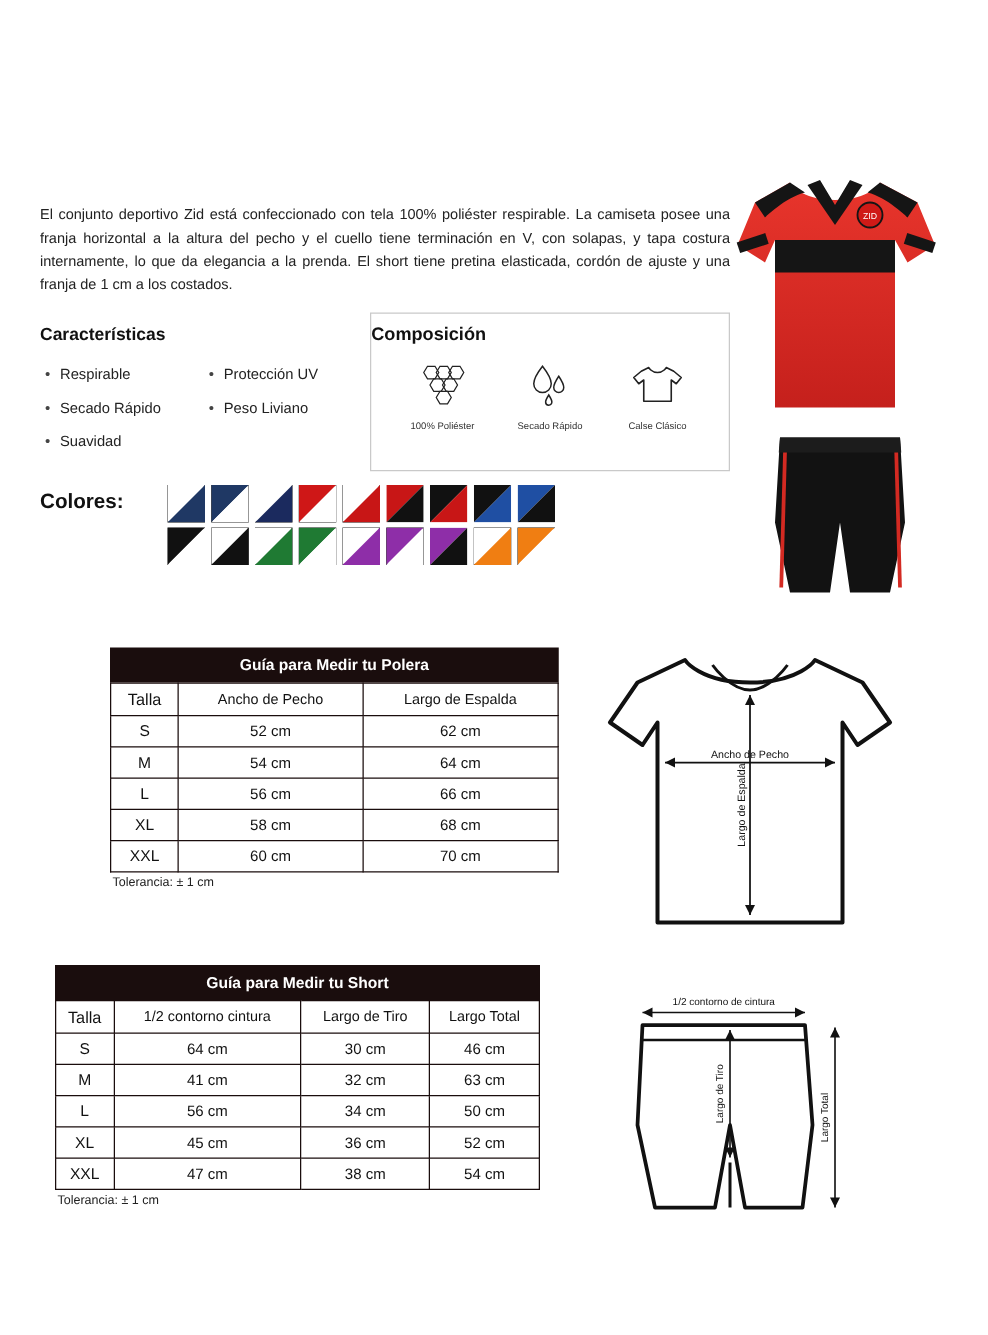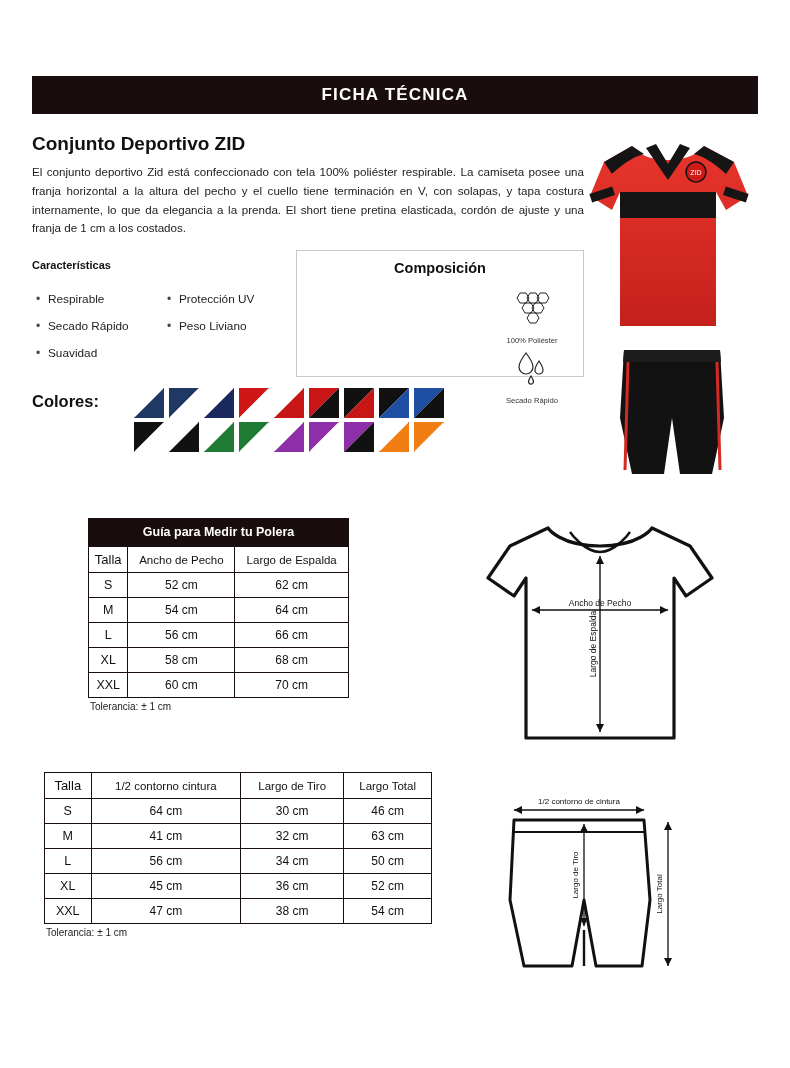--- a/index.html
+++ b/index.html
@@ -52,21 +52,21 @@
     top: 163px;
     width: 552px;
     font-size: 11.6px;
     line-height: 1.62;
     text-align: justify;
     color: #222;
   }
 
   .sec-title {
     position: absolute;
-    font-size: 11px;
+    font-size: 14px;
     font-weight: bold;
     color: #111;
   }
   #caract-title { left: 32px; top: 259px; }
 
   .feat-list {
     position: absolute;
     left: 36px;
     top: 292px;
     width: 255px;
@@ -96,33 +96,31 @@
   .comp-box {
     position: absolute;
     left: 296px;
     top: 250px;
     width: 288px;
     height: 127px;
     border: 1px solid #c9c9c9;
     background: #fff;
   }
   .comp-title {
-    text-align: center;
     font-size: 14.5px;
     font-weight: bold;
     margin-top: 9px;
     color: #111;
   }
   .comp-items {
     display: flex;
     justify-content: center;
     align-items: flex-end;
     margin-top: 9px;
     padding: 0 8px;
-    flex-direction: column;
   }
   .comp-item {
     width: 86px;
     text-align: center;
   }
   .comp-icon {
     height: 44px;
     display: flex;
     align-items: center;
     justify-content: center;
@@ -158,21 +156,21 @@
     clip-path: polygon(0 0, 100% 0, 0 100%);
   }
   .swatch .tri-bot {
     position: absolute;
     inset: 0;
     clip-path: polygon(100% 0, 100% 100%, 0 100%);
   }
 
   
   .tbl-wrap { position: absolute; }
-  #tbl-polera-wrap { left: 88px; top: 518px; width: 261px; }
+  #tbl-polera-wrap { left: 88px; top: 518px; width: 359px; }
   #tbl-short-wrap { left: 44px; top: 772px; width: 388px; }
 
   table.size-table {
     border-collapse: collapse;
     width: 100%;
     font-size: 12px;
   }
   table.size-table caption {
     background: #1a0d0d;
     color: #fff;
@@ -224,25 +222,21 @@
     top: 780px;
     width: 250px;
     height: 210px;
   }
 </style>
 </head>
 <body>
 
 <div class="page">
 
-  <div class="header-bar">
-    <span>FICHA TÉCNICA</span>
-  </div>
-
-  <div class="title-main">Conjunto Deportivo ZID</div>
+
   <div class="desc">El conjunto deportivo Zid está confeccionado con tela 100% poliéster respirable. La camiseta posee una franja horizontal a la altura del pecho y el cuello tiene terminación en V, con solapas, y tapa costura internamente, lo que da elegancia a la prenda. El short tiene pretina elasticada, cordón de ajuste y una franja de 1 cm a los costados.</div>
 
   <div class="sec-title" id="caract-title">Características</div>
   <div class="feat-list">
     <div class="feat-col c1">
       <div class="feat-item">
         <span class="feat-bullet">•</span>
         <span>Respirable</span>
       </div>
       <div class="feat-item">
@@ -291,20 +285,28 @@
             <g fill="none" stroke="#222" stroke-width="1.2">
               <path d="M16 6 C16 6 9 15 9 20 a7 7 0 0 0 14 0 C23 15 16 6 16 6 Z"></path>
               <path d="M29 14 C29 14 25 20 25 23 a4 4 0 0 0 8 0 C33 20 29 14 29 14 Z"></path>
               <path d="M21 29 C21 29 18.5 33 18.5 34.6 a2.5 2.5 0 0 0 5 0 C23.5 33 21 29 21 29 Z"></path>
             </g>
           </svg>
         </div>
         <div class="comp-label">Secado Rápido</div>
       </div>
 
+      <div class="comp-item">
+        <div class="comp-icon">
+          <svg width="48" height="40" viewBox="0 0 48 40">
+            <path d="M17 7 L11 10 L5 15 L9 20 L13 17 L13 34 L35 34 L35 17 L39 20 L43 15 L37 10 L31 7 C31 7 29 11 24 11 C19 11 17 7 17 7 Z" fill="none" stroke="#222" stroke-width="1.3" stroke-linejoin="round"></path>
+          </svg>
+        </div>
+        <div class="comp-label">Calse Clásico</div>
+      </div>
 
     </div>
   </div>
 
   <div class="sec-title" id="colores-title">Colores:</div>
   <div class="swatch-grid">
     <div class="swatch-row" id="swrow0">
         <div class="swatch" style="outline: rgb(17, 17, 17) solid 1px; outline-offset: -1px;">
           <div class="tri-top" style="background: rgb(255, 255, 255);"></div>
           <div class="tri-bot" style="background: rgb(31, 56, 100);"></div>
@@ -449,20 +451,21 @@
             <td>60 cm</td>
             <td>70 cm</td>
           </tr>
         </tbody>
     </table>
     <div class="tol">Tolerancia: ± 1 cm</div>
   </div>
 
   <div class="tbl-wrap" id="tbl-short-wrap">
     <table class="size-table">
+      <caption>Guía para Medir tu Short</caption>
       <thead>
         <tr>
           <th class="talla-h">Talla</th>
           <th>1/2 contorno cintura</th>
           <th>Largo de Tiro</th>
           <th>Largo Total</th>
         </tr>
       </thead>
       <tbody id="short-body">
           <tr>

